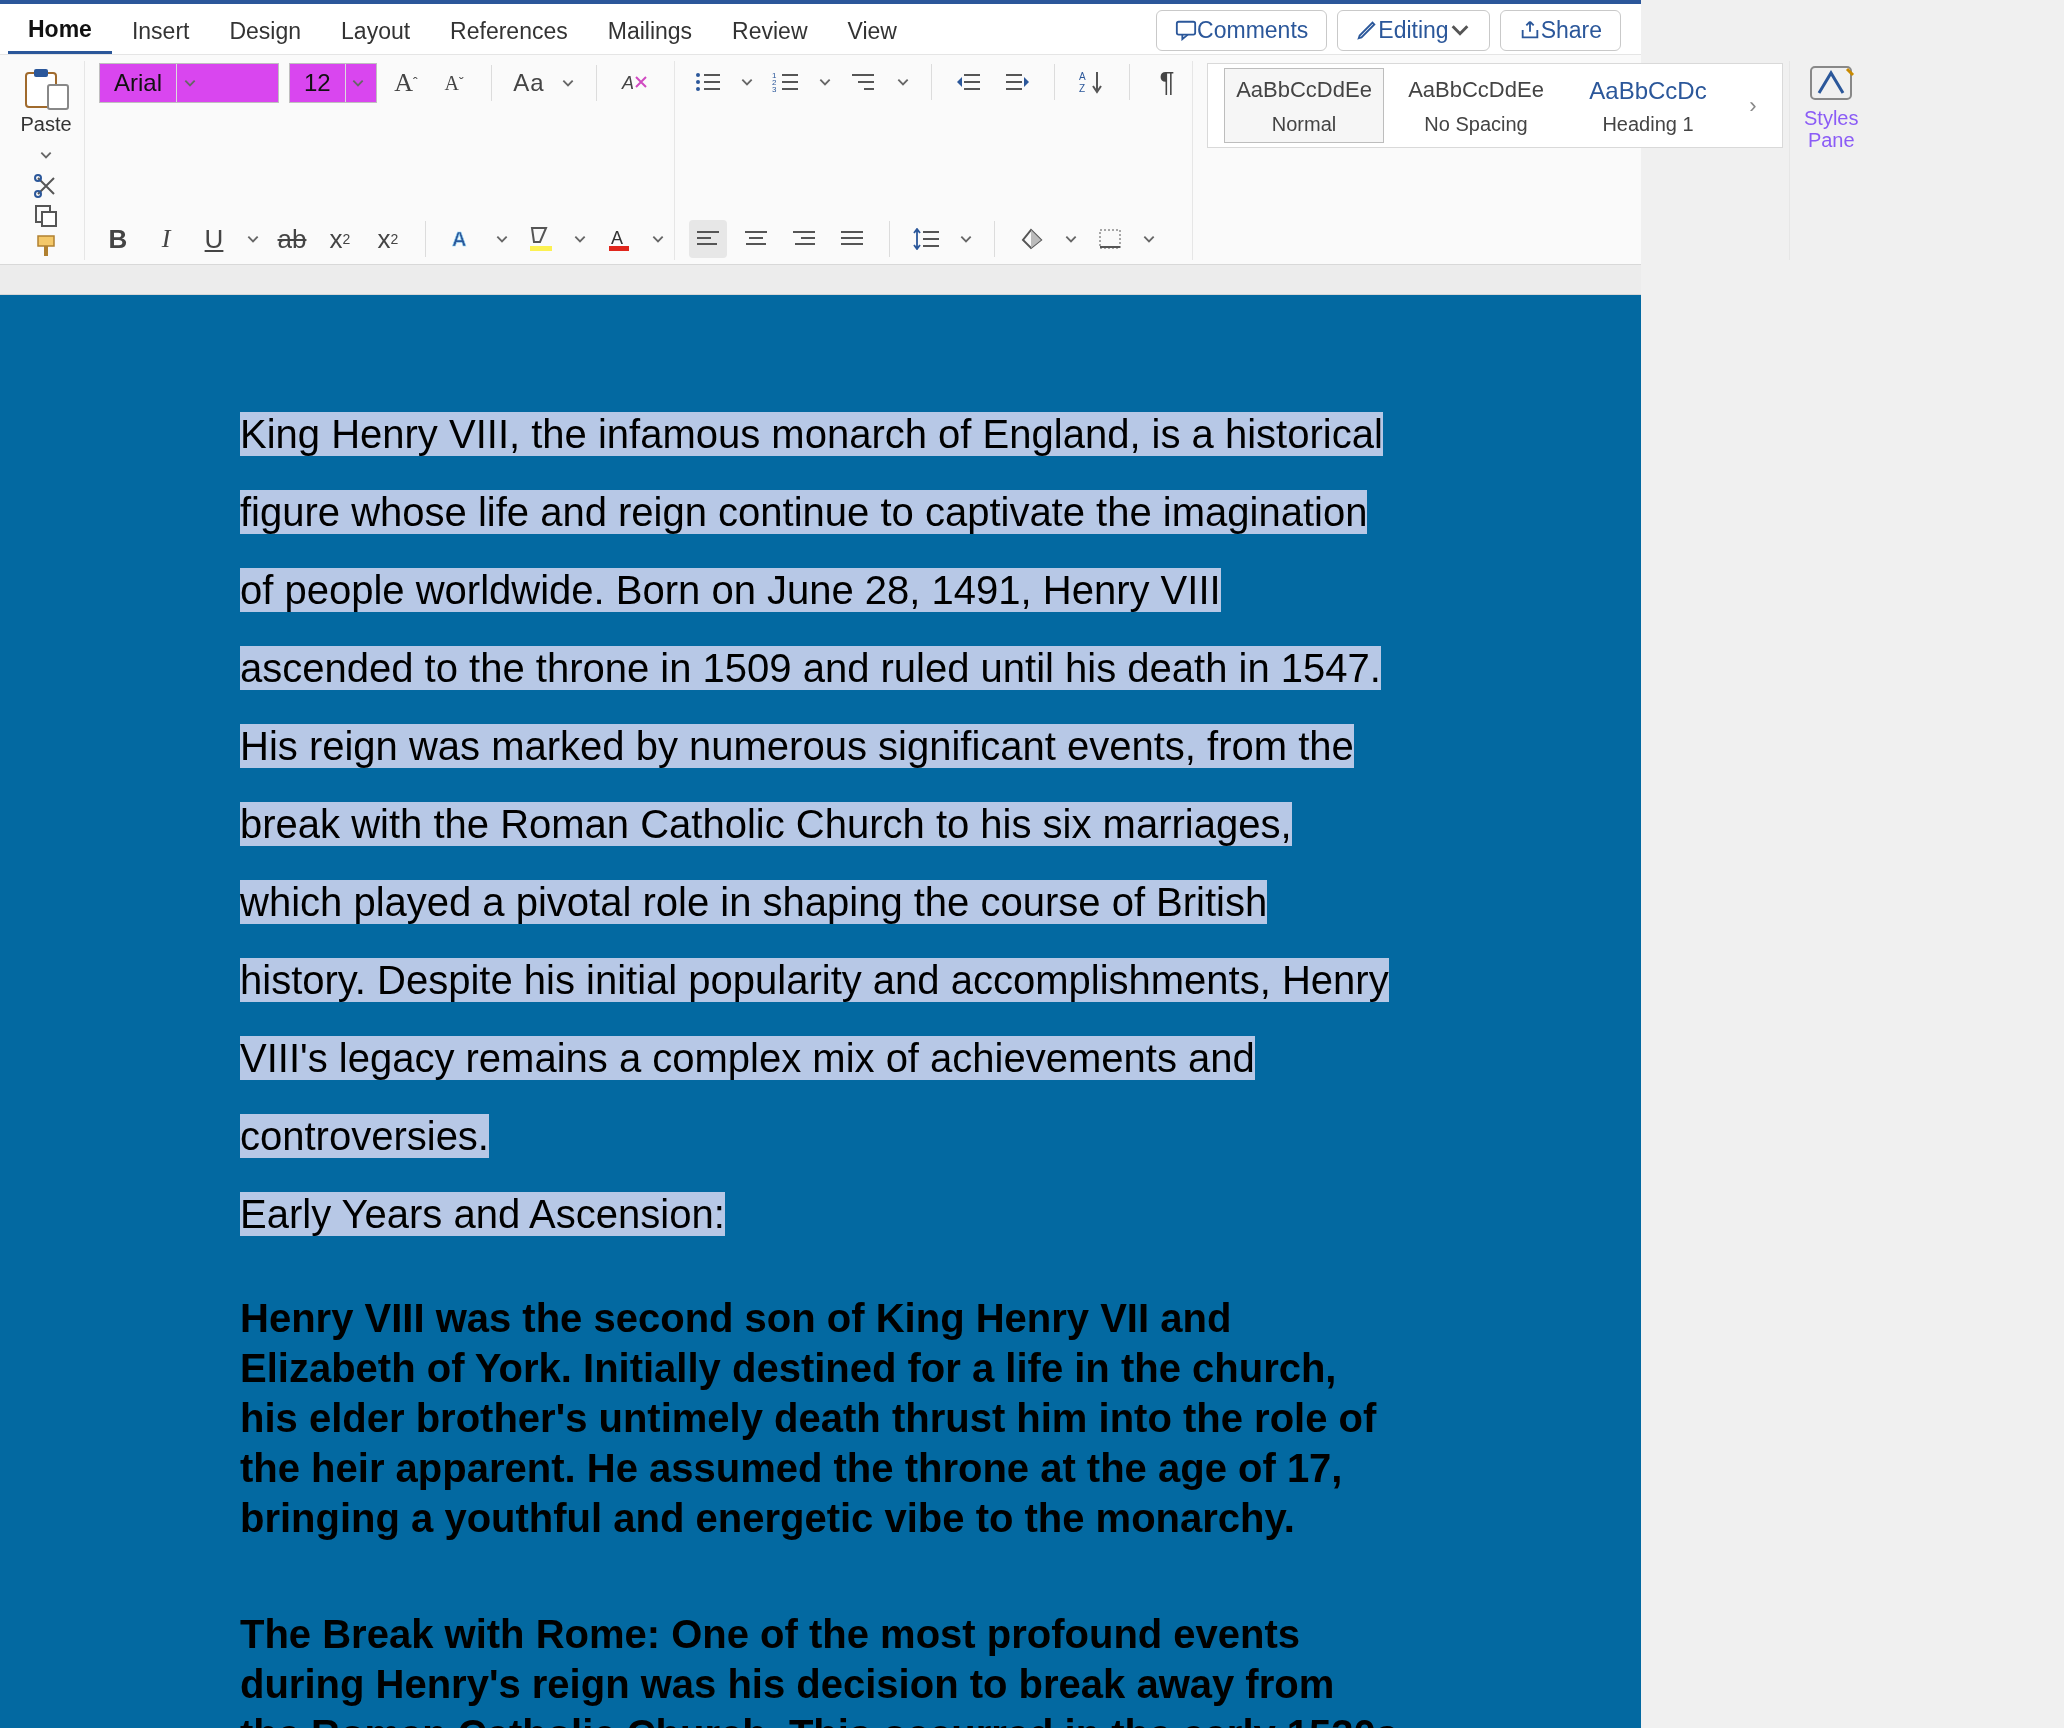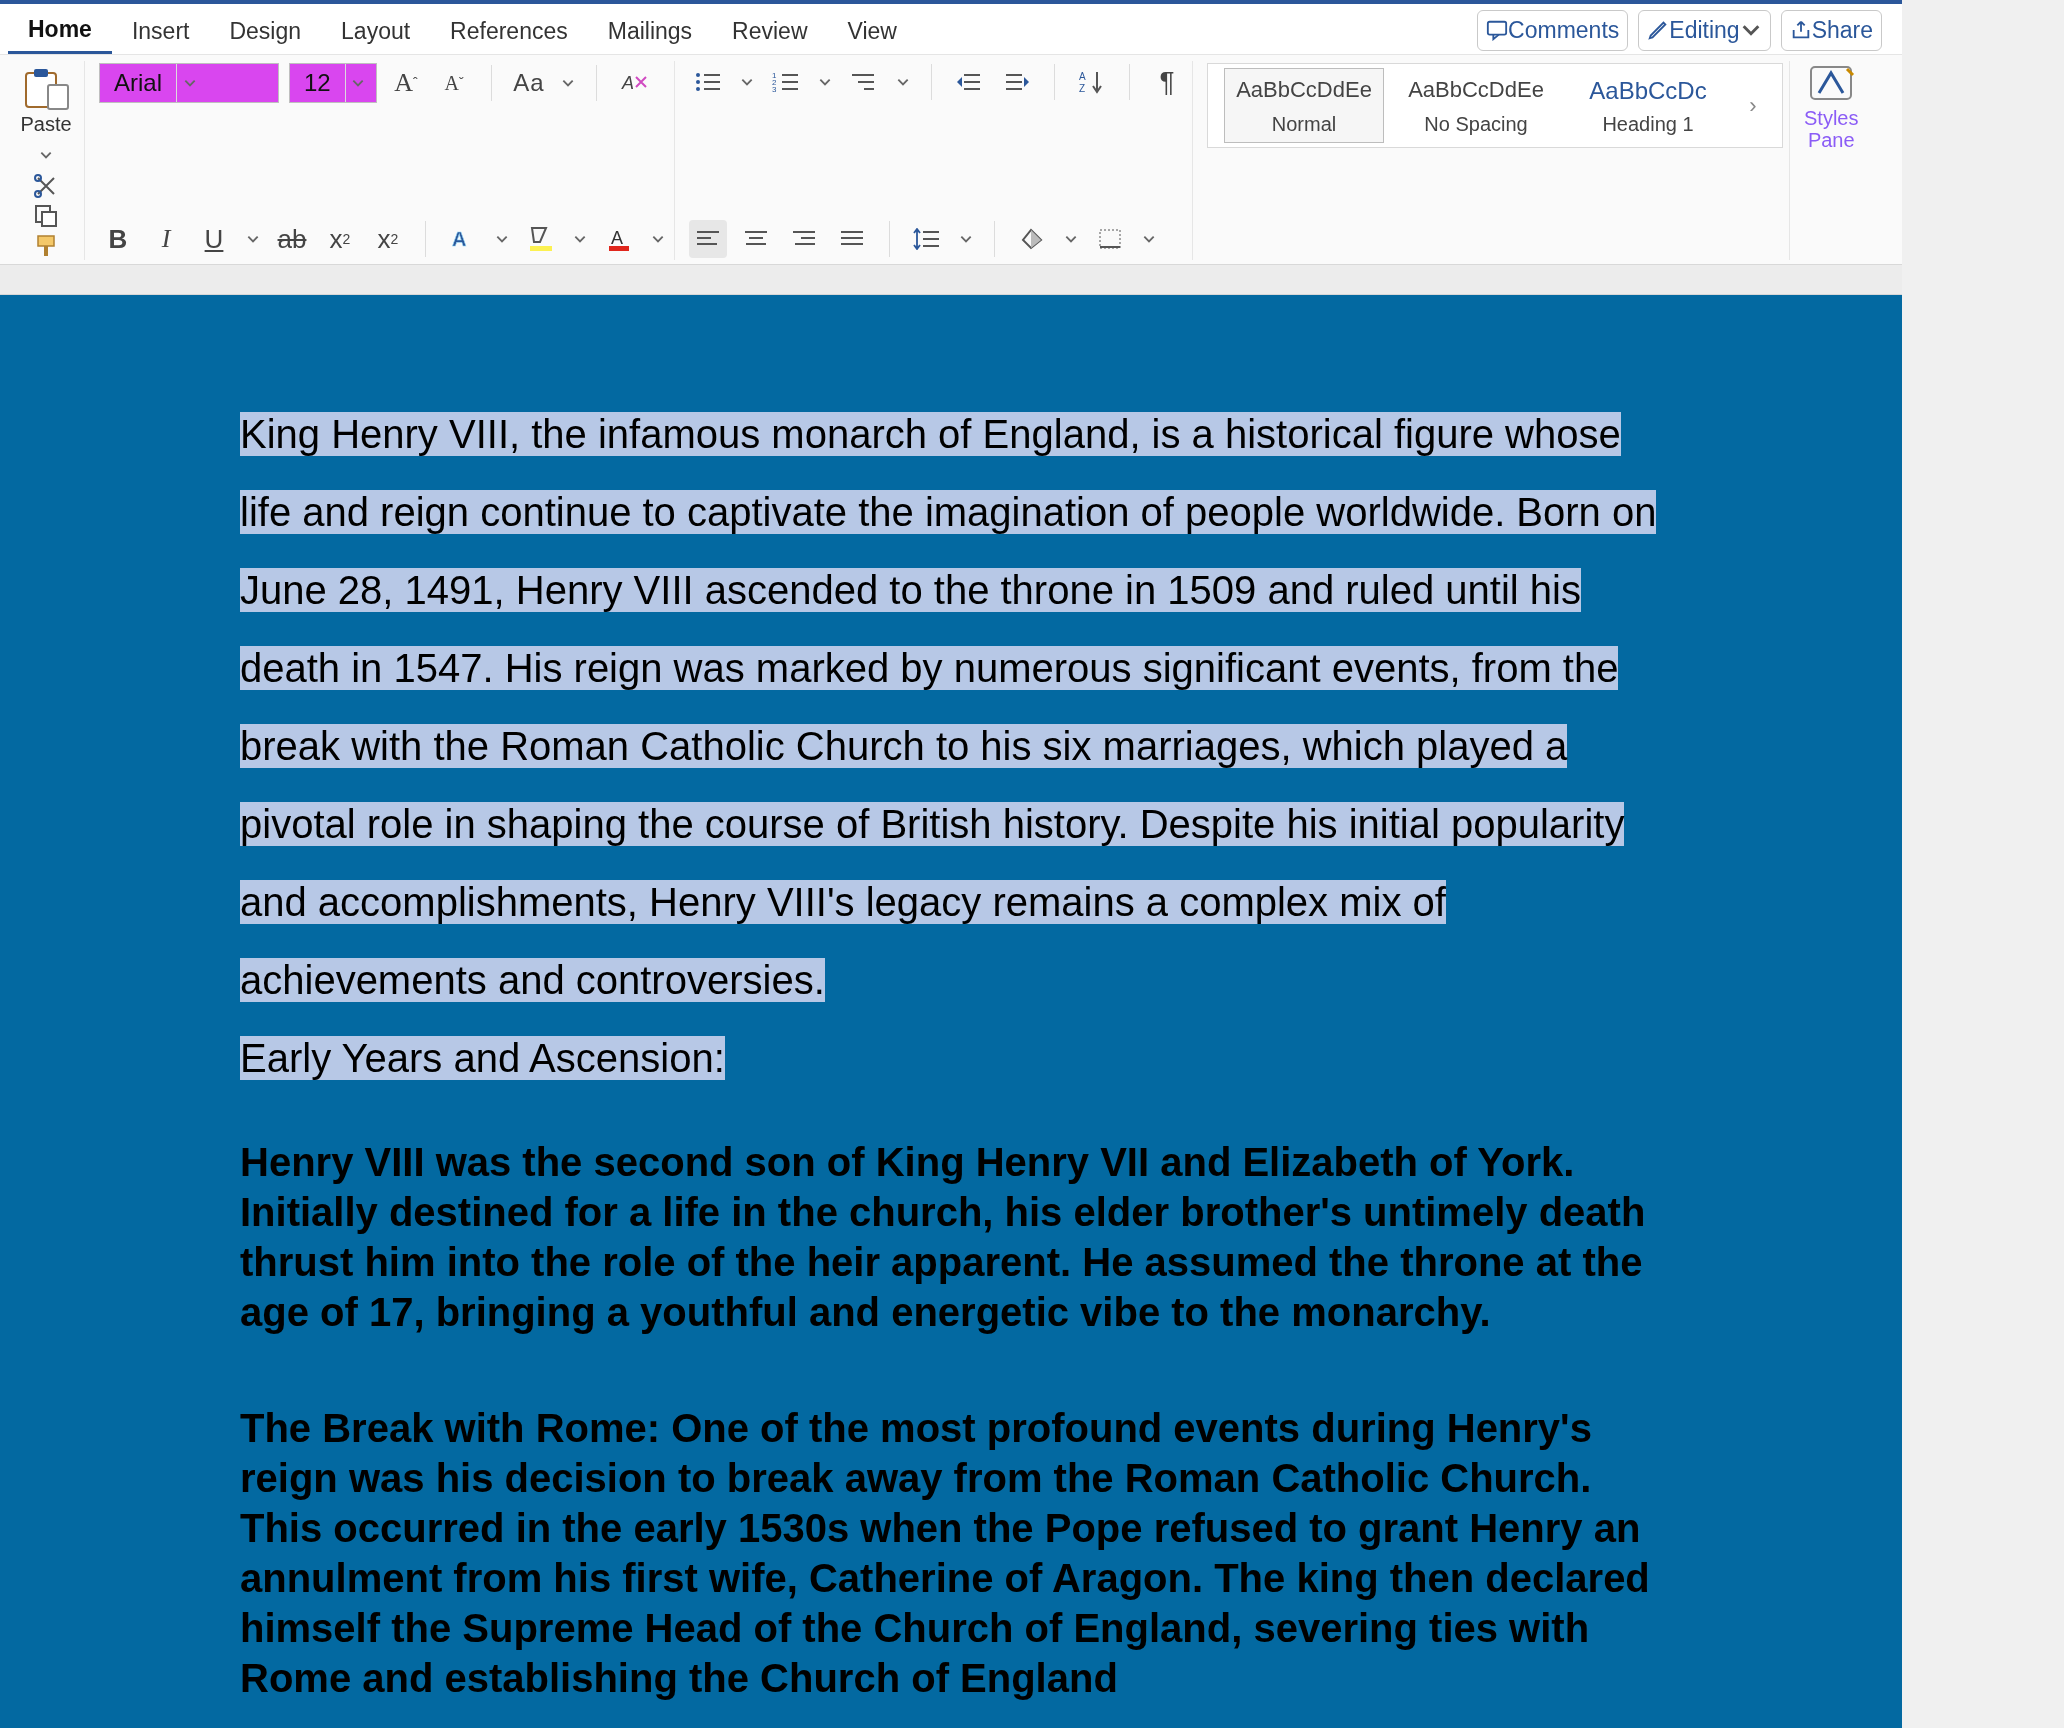--- a/index.html
+++ b/index.html
@@ -1,24 +1,24 @@
 <!DOCTYPE html>
 <html><head>
 <meta charset="utf-8">
 <style>
 * { margin:0; padding:0; box-sizing:border-box; font-family:-apple-system,BlinkMacSystemFont,"Segoe UI",Arial,sans-serif; }
 body { background:#f0f0f0; overflow:hidden; }
-.app { width:1902px; height:1728px; display:flex; flex-direction:column; background:#fff; }
+.app { width:1641px; height:1728px; display:flex; flex-direction:column; background:#fff; }
 
 
 .tabs { display:flex; align-items:center; padding:2px 8px 0; border-top:4px solid #2b579a; background:#fff; }
 .tab { padding:10px 20px 8px; font-size:23px; color:#333; cursor:pointer; }
 .tab.active { font-weight:700; color:#111; border-bottom:3px solid #2b579a; }
 .tabs-right { margin-left:auto; display:flex; gap:10px; padding-right:12px; }
-.pill { display:flex; align-items:center; gap:0; border:1px solid #c9c9c9; border-radius:6px; padding:6px 8px; font-size:23px; color:#2b579a; background:#fff; }
+.pill { display:flex; align-items:center; gap:0; border:1px solid #c9c9c9; border-radius:6px; padding:6px 18px; font-size:23px; color:#2b579a; background:#fff; }
 .pill svg { width:22px; height:22px; }
 
 
 .toolbar { display:flex; align-items:stretch; background:#fafafa; border-top:1px solid #e5e5e5; border-bottom:1px solid #d8d8d8; padding:6px 8px 4px; gap:8px; }
 .group { display:flex; flex-direction:column; justify-content:space-between; padding:2px 6px; border-right:1px solid #e6e6e6; }
 .group:last-child { border-right:none; }
 .grow { display:flex; align-items:center; gap:10px;flex-direction:column; }
 .row { display:flex; align-items:center; gap:10px; }
 .vsep { width:1px; height:36px; background:#dcdcdc; margin:0 8px; }
 

